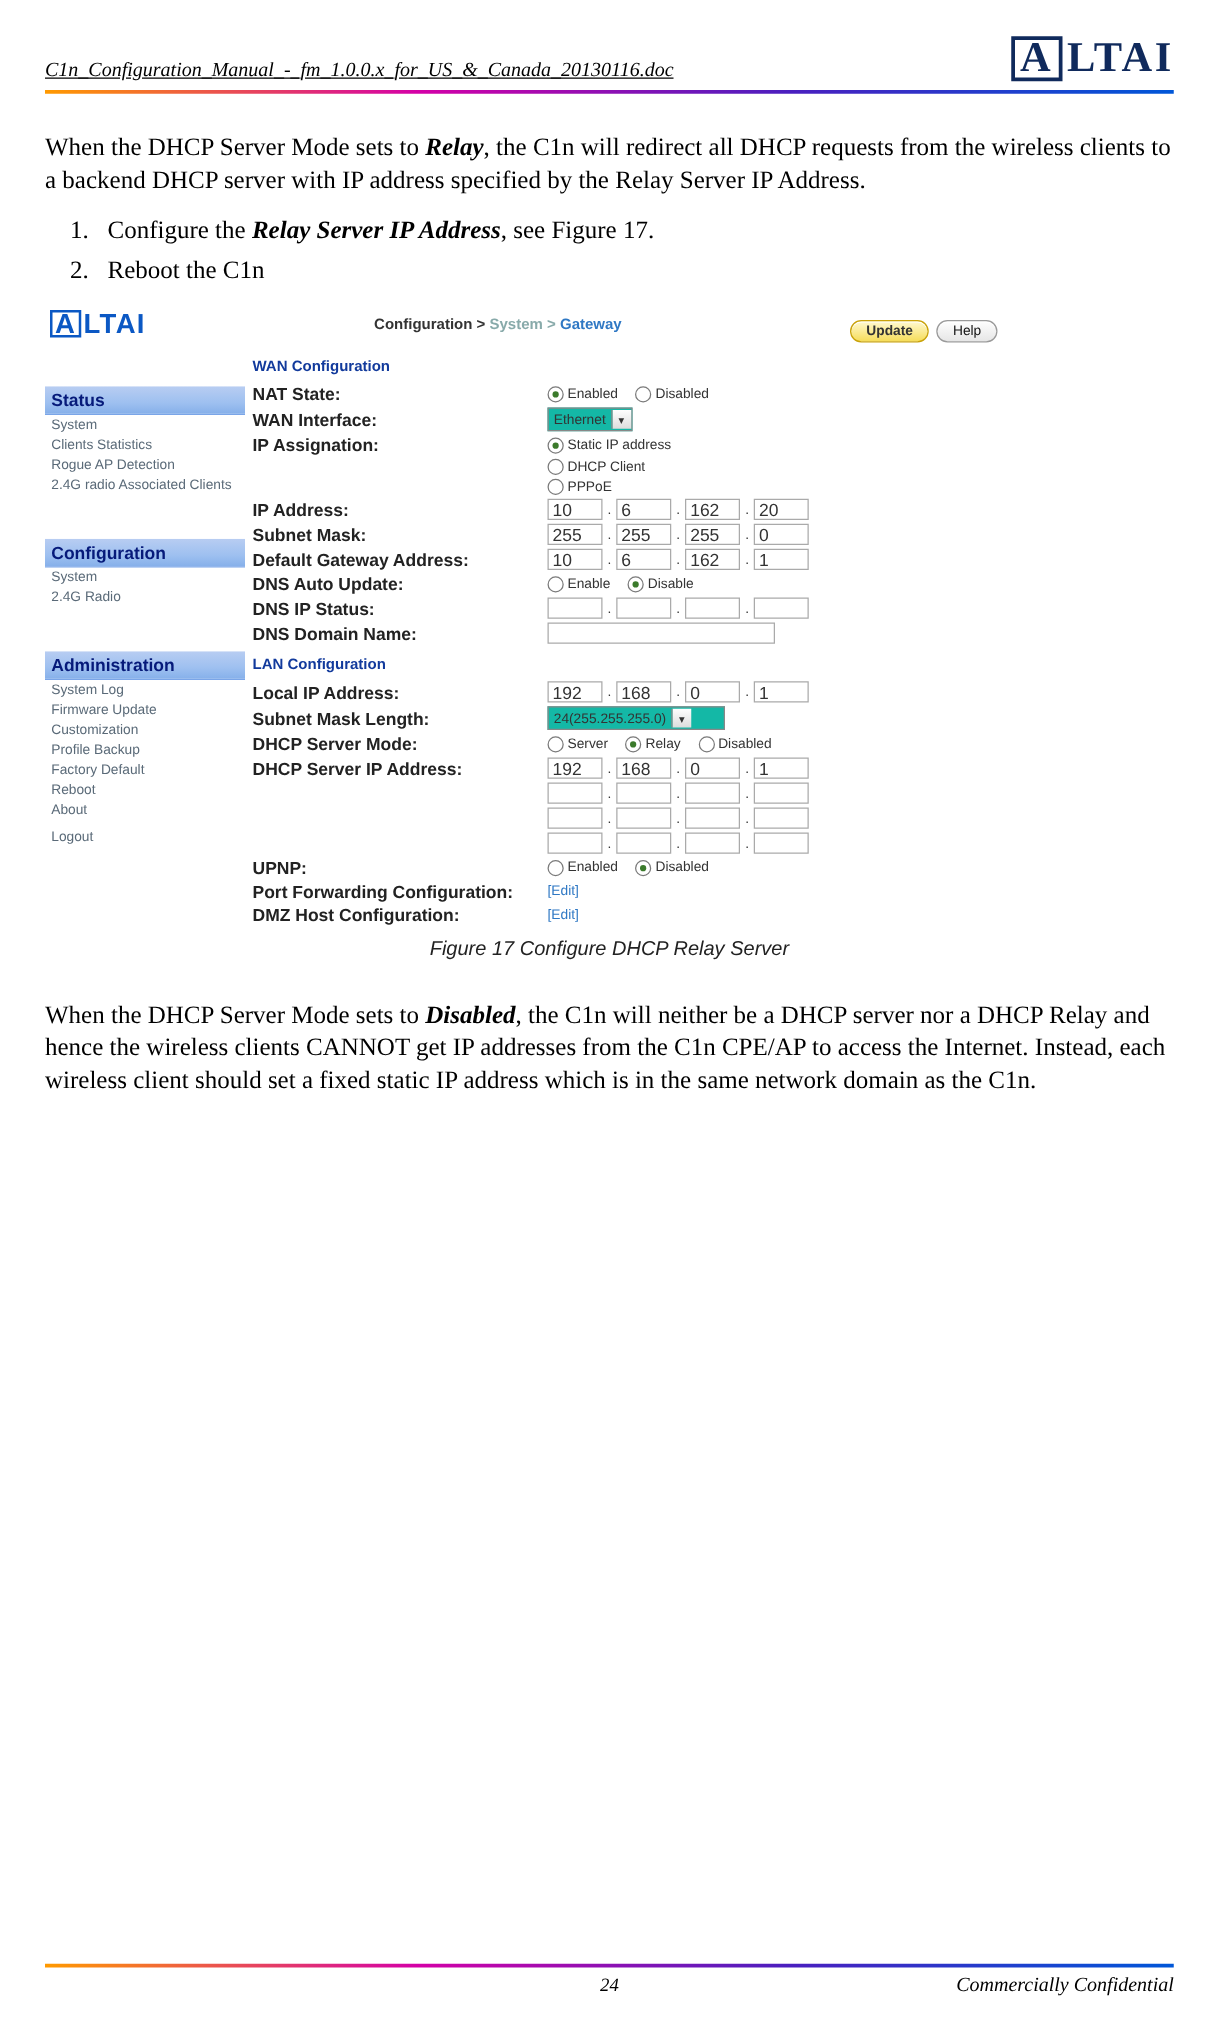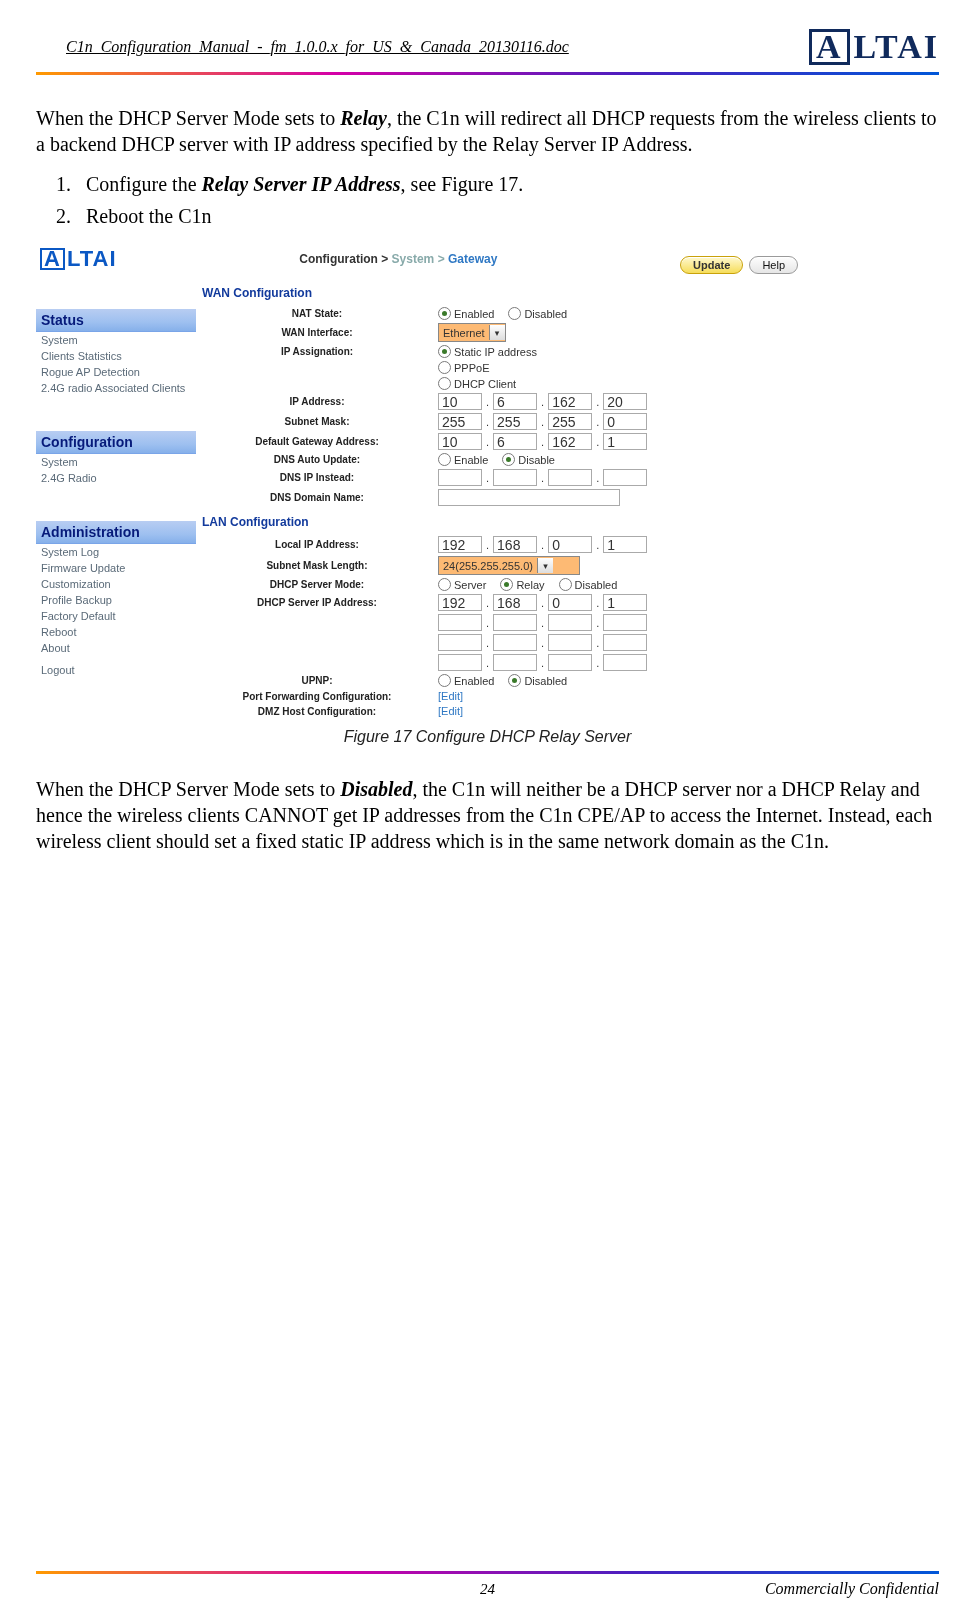--- a/index.html
+++ b/index.html
@@ -1,17 +1,17 @@
 <!DOCTYPE html>
 <html><head>
 <meta charset="utf-8">
 <style>
   html,body{margin:0;padding:0;background:#fff;font-family:"Times New Roman",Times,serif;color:#000;}
   .page{width:975px;height:1622px;margin:0 auto;position:relative;box-sizing:border-box;padding:28px 36px 0 36px;}
-  .hdr{display:flex;justify-content:space-between;align-items:center;padding-bottom:4px;margin-left:30px;}
+  .hdr{display:flex;justify-content:space-between;align-items:flex-end;padding-bottom:4px;}
   .hdr-file{font-style:italic;text-decoration:underline;font-size:16px;}
   .hrule{height:3px;background:linear-gradient(90deg,#ff9a00 0%,#d400a7 33%,#4a1fbf 66%,#0057d8 100%);margin-top:2px;}
   .logo{font-weight:900;font-size:34px;letter-spacing:2px;color:#102a5c;white-space:nowrap;}
   .logo .box{display:inline-block;border:3px solid #102a5c;padding:0 4px 0 4px;line-height:30px;margin-right:4px;}
   .body-txt{font-size:20px;line-height:1.3;margin-top:30px;}
   .body-txt p{margin:0 2px 14px 0;}
   ol.steps{margin:6px 0 10px 40px;padding:0;font-size:20px;}
   ol.steps li{margin-bottom:6px;padding-left:10px;}
   .bi{font-style:italic;font-weight:bold;}
   .caption{text-align:center;font-style:italic;color:#222;font-size:16px;margin:8px 0 24px 0;font-family:Arial,Helvetica,sans-serif;}
@@ -30,26 +30,26 @@
   .shot-body{display:flex;}
   .sidebar{width:160px;flex:0 0 160px;padding:0;}
   .sb-head{background:linear-gradient(#5a93e6,#356fcf);color:#00008b;font-weight:bold;font-size:14px;padding:3px 5px;border-bottom:1px solid #7aa5e8;color:#06319c;margin-top:28px;}
   
   .sb-head{color:#061a7a;background:linear-gradient(#b8cdf2,#9ec0f0 60%,#86b0ea);border-top:1px solid #fff;}
   .sb-item{font-size:11px;color:#5a6a78;padding:2px 5px 2px 5px;}
   .sb-spacer{height:6px;}
   .main{flex:1;padding:0 6px;}
   .sect{color:#123a9c;font-weight:bold;font-size:12px;padding:6px 0 4px 0;border-bottom:0;}
   .row{display:flex;align-items:center;margin:3px 0;}
-  .lbl{flex:0 0 230px;text-align:center;font-weight:bold;color:#222;padding-right:6px;font-size:10px;}
+  .lbl{flex:0 0 230px;text-align:left;font-weight:bold;color:#222;padding-right:6px;font-size:14px;}
   .val{flex:1;display:flex;align-items:center;gap:4px;color:#333;}
   .radio{display:inline-flex;align-items:center;gap:3px;margin-right:10px;}
   .rd{width:11px;height:11px;border:1px solid #7a7a7a;border-radius:50%;display:inline-flex;align-items:center;justify-content:center;background:#fff;}
   .rd.on::after{content:"";width:5px;height:5px;border-radius:50%;background:#3b7a2b;display:block;}
-  .sel{border:1px solid #888;background:#fdba74;height:17px;display:inline-flex;align-items:center;}
+  .sel{border:1px solid #888;background:#14b8a6;height:17px;display:inline-flex;align-items:center;}
   .sel .txt{padding:0 4px;font-size:11px;}
   .sel .caret{width:15px;height:15px;border-left:1px solid #888;background:linear-gradient(#fefefe,#ddd);display:inline-flex;align-items:center;justify-content:center;font-size:9px;}
   .ipgrp{display:inline-flex;align-items:center;gap:2px;}
   .oct{width:36px;height:15px;border:1px solid #aaa;background:#fff;font-size:14px;padding:0 3px;display:inline-flex;align-items:center;}
   .dot{padding:0 2px;}
   .txtin{width:180px;height:15px;border:1px solid #aaa;background:#fff;}
   .link{color:#2f78c4;}
 
   .footer{position:absolute;left:36px;right:36px;bottom:24px;}
   .footer .hrule{margin-bottom:6px;}
@@ -155,30 +155,30 @@
                 <span class="rd on"></span>
                 <span>Static IP address</span>
               </span>
             </div>
           </div>
         <div class="row">
             <div class="lbl"></div>
             <div class="val">
               <span class="radio">
                 <span class="rd"></span>
-                <span>PPPoE</span>
+                <span>DHCP Client</span>
               </span>
             </div>
           </div>
         <div class="row">
             <div class="lbl"></div>
             <div class="val">
               <span class="radio">
                 <span class="rd"></span>
-                <span>DHCP Client</span>
+                <span>PPPoE</span>
               </span>
             </div>
           </div>
 
         <div class="row">
             <div class="lbl">IP Address:</div>
           <div class="val ipgrp">
             <span class="oct">10</span>
               <span class="dot">.</span>
             <span class="oct">6</span>
@@ -223,21 +223,21 @@
                 <span>Enable</span>
               </span>
             <span class="radio">
                 <span class="rd on"></span>
                 <span>Disable</span>
               </span>
           </div>
           </div>
 
         <div class="row">
-            <div class="lbl">DNS IP Instead:</div>
+            <div class="lbl">DNS IP Status:</div>
           <div class="val ipgrp">
             <span class="oct"></span>
               <span class="dot">.</span>
             <span class="oct"></span>
               <span class="dot">.</span>
             <span class="oct"></span>
               <span class="dot">.</span>
             <span class="oct"></span>
           </div>
           </div>

